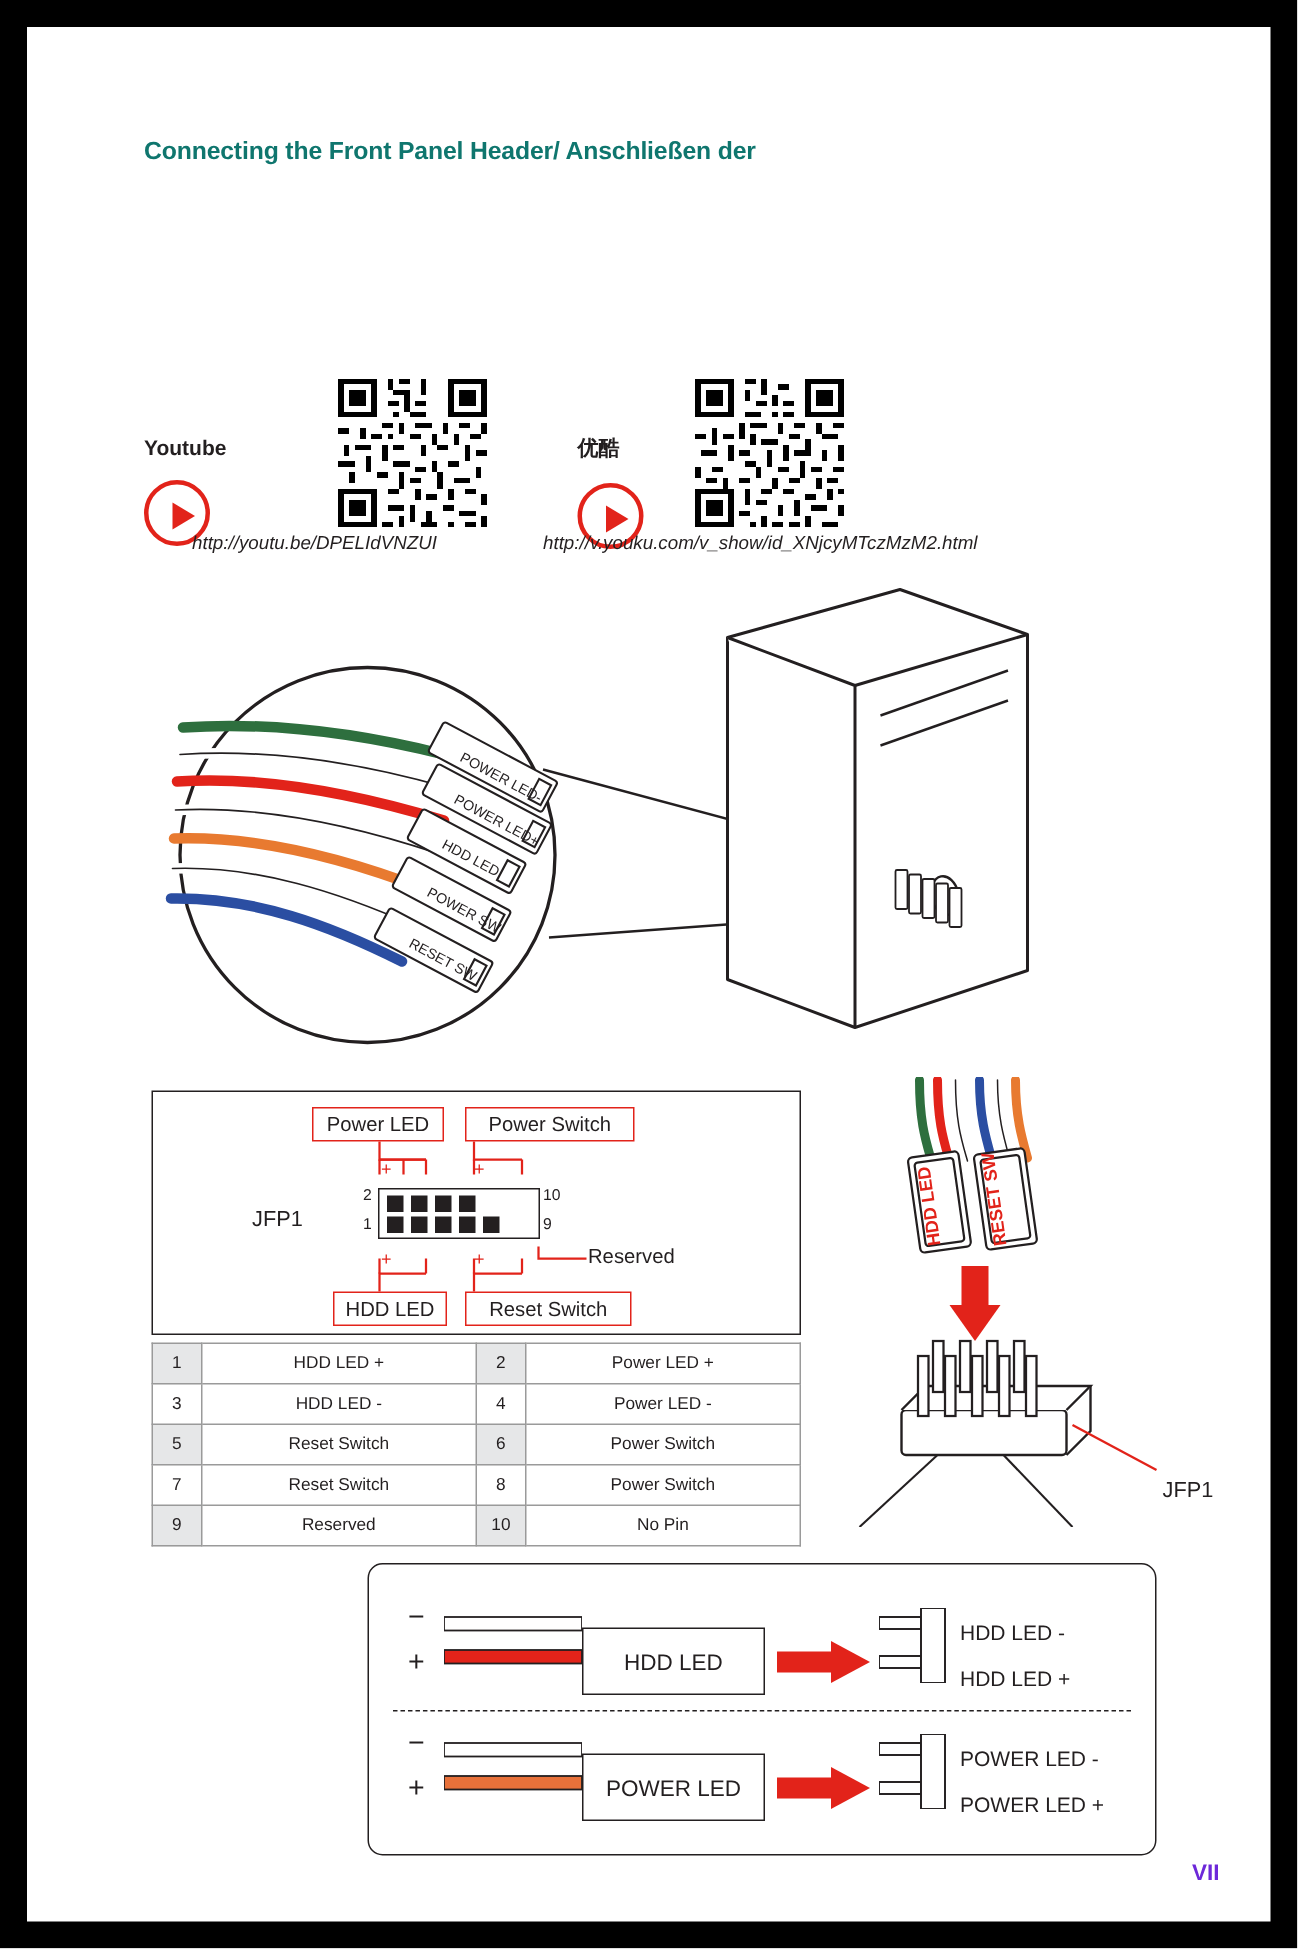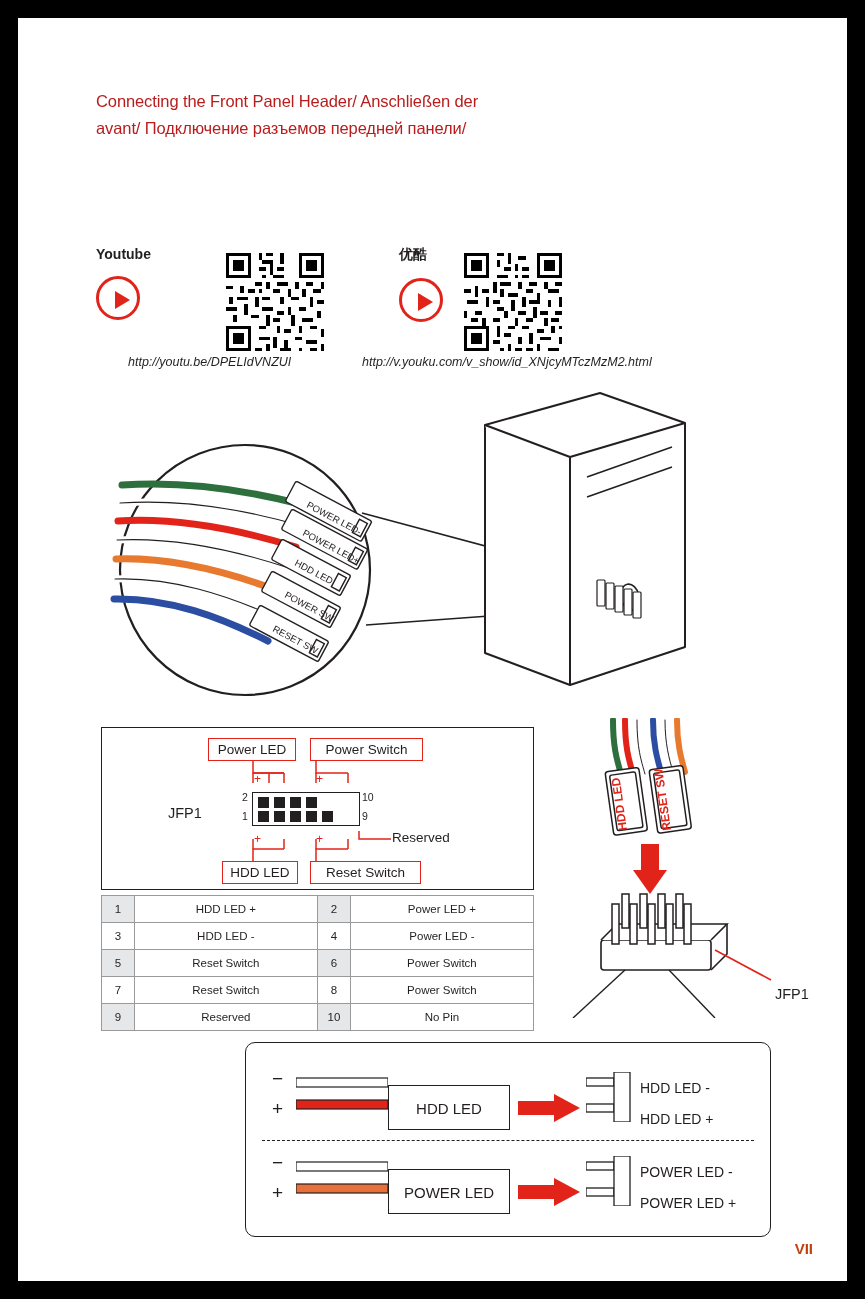--- a/index.html
+++ b/index.html
@@ -34,28 +34,28 @@
     background: #ffffff;
   }
 
   
   .heading {
     position: absolute;
     left: 96px;
     top: 88px;
     width: 620px;
     font-size: 16.5px;
-    font-weight: normal;
+    font-weight: bold;
     line-height: 1.62;
     letter-spacing: -0.1px;
-    color: #b91c1c;
+    color: #0f766e;
   }
 
   
-  .qr-block { position: absolute; }
+  .qr-block { position: absolute; margin-top: 44px; }
   .qr-label {
     font-size: 14px;
     font-weight: bold;
     color: #231f20;
   }
   .play-btn {
     width: 44px; height: 44px;
     border-radius: 50%;
     border: 3px solid #e2231a;
     box-sizing: border-box;
@@ -197,39 +197,38 @@
     position: absolute;
     border-top: 1.6px dashed #231f20;
   }
 
   .page-num {
     position: absolute;
     right: 52px;
     bottom: 42px;
     font-size: 15px;
     font-weight: bold;
-    color: #c2410c;
+    color: #6d28d9;
   }
 
   .jfp1-callout {
     position: absolute;
     font-size: 14.5px;
     color: #231f20;
   }
 </style>
 </head>
 <body>
 
 <div id="page">
   <div class="inner-white"></div>
   <div class="page-frame"></div>
 
   <div class="heading">
     <div>Connecting the Front Panel Header/ Anschließen der</div>
-    <div>avant/ Подключение разъемов передней панели/</div>
   </div>
 
   <div class="qr-block" style="left:96px; top:246px;">
     <div class="qr-label">Youtube</div>
     <div class="play-btn" style="margin-top:14px;"></div>
   </div>
 
   <svg class="abs" style="left:222px; top:249px;" width="106" height="106" viewBox="0 0 29 29" shape-rendering="crispEdges">
     <rect width="29" height="29" fill="#ffffff"></rect>
     <g fill="#000000">
@@ -299,21 +298,21 @@
         <rect x="23" y="25" width="3" height="1"></rect>
       <rect x="9" y="27" width="2" height="1"></rect>
         <rect x="12" y="26" width="1" height="2"></rect>
         <rect x="16" y="27" width="3" height="1"></rect>
       <rect x="21" y="27" width="1" height="1"></rect>
         <rect x="24" y="27" width="2" height="1"></rect>
         <rect x="27" y="26" width="1" height="2"></rect>
     </g>
   </svg>
 
-  <div class="qr-block" style="left:399px; top:246px;">
+  <div class="qr-block" style="left:385px; top:246px;">
     <div class="qr-label">优酷</div>
     <div class="play-btn" style="margin-top:14px;"></div>
   </div>
 
   <svg class="abs" style="left:460px; top:249px;" width="106" height="106" viewBox="0 0 29 29" shape-rendering="crispEdges">
     <rect width="29" height="29" fill="#ffffff"></rect>
     <g fill="#000000">
       <rect x="1" y="1" width="7" height="7"></rect>
         <rect x="2" y="2" width="5" height="5" fill="#ffffff"></rect>
         <rect x="3" y="3" width="3" height="3"></rect>

